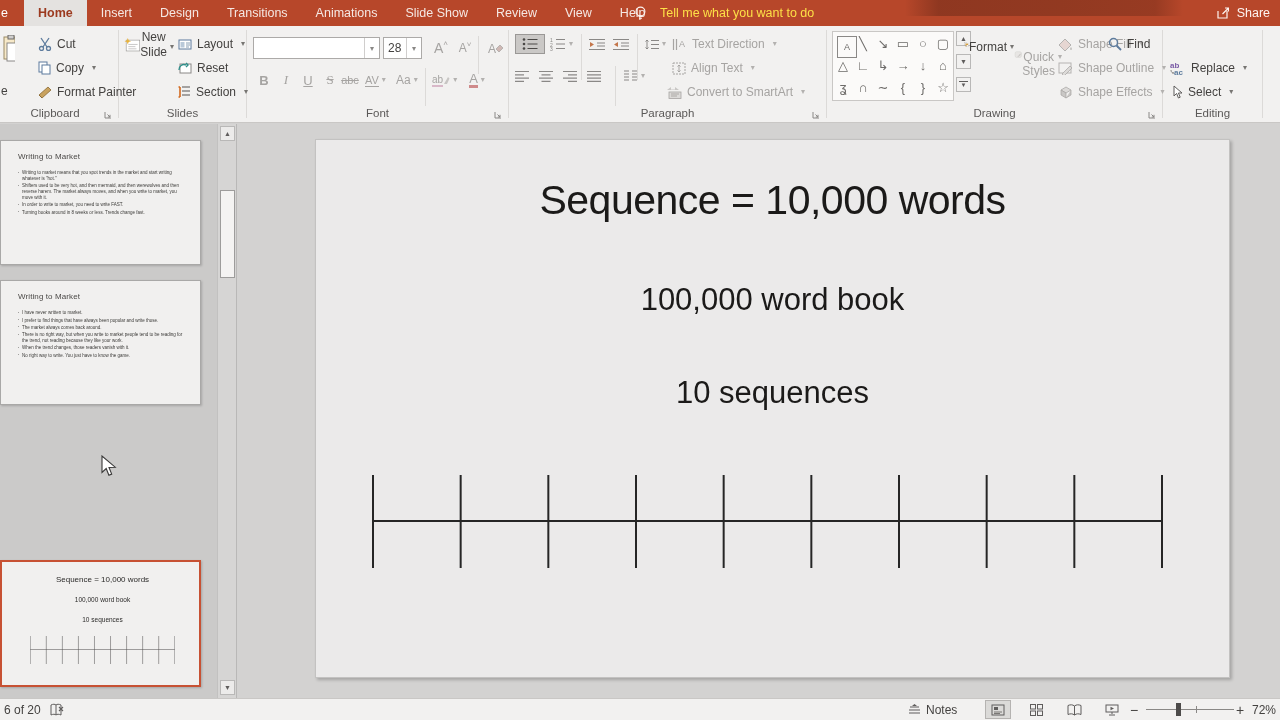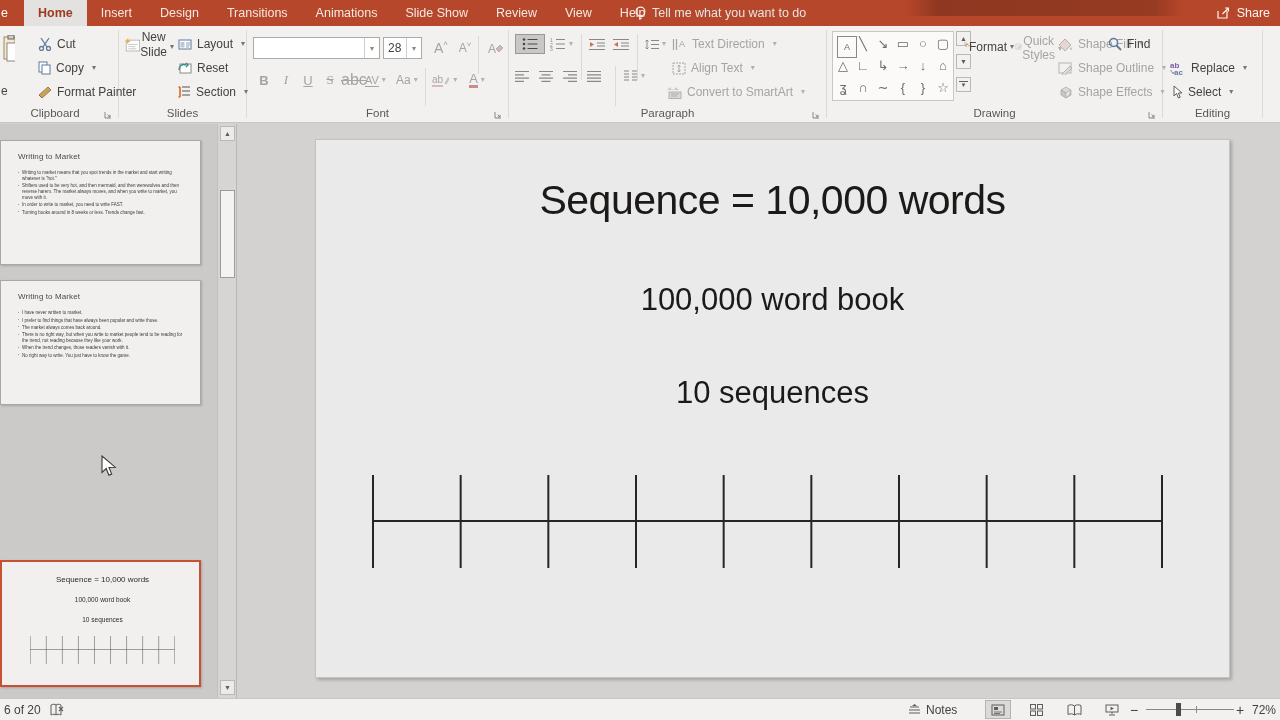--- a/index.html
+++ b/index.html
@@ -5,21 +5,21 @@
   * { margin:0; padding:0; box-sizing:border-box; }
   html,body { width:1280px; height:720px; overflow:hidden; }
   body { font-family:"Liberation Sans","DejaVu Sans",sans-serif; background:#d3d2d1; position:relative; }
 
   
   .titlebar { position:absolute; left:0; top:0; width:1280px; height:26px; background:#b7472a; color:#fff; }
   .tb-frag { position:absolute; left:1px; top:6px; font-size:12.5px; color:#fff; }
   .tabs { position:absolute; left:24px; top:0; height:26px; display:flex;text-align:right; }
   .tab { height:26px; display:flex; align-items:center; padding:0 14px; font-size:12.5px; color:#f5e8e3; cursor:default; }
   .tab.active { background:#e4e2e0; color:#9c3a1f; font-weight:bold; }
-  .tellme { position:absolute; left:634px; top:0; height:26px; display:flex; align-items:center; gap:5px; font-size:12.5px; color:#e5e5e5; }
+  .tellme { position:absolute; left:634px; top:0; height:26px; display:flex; align-items:center; gap:13px; font-size:12.5px; color:#fde047; }
   .darkpatch { position:absolute; left:905px; top:0; width:278px; height:16px;
      background:linear-gradient(90deg, rgba(40,15,8,0) 0%, rgba(40,15,8,.28) 12%, rgba(60,25,12,.30) 55%, rgba(40,15,8,.22) 90%, rgba(40,15,8,0) 100%); }
   .share { position:absolute; right:10px; top:0; height:26px; display:flex; align-items:center; gap:6px; font-size:12.5px; color:#fdf4f0; }
 
   
   .ribbon { position:absolute; left:0; top:26px; width:1280px; height:97px; background:#f2f1f0; border-bottom:1px solid #c9c7c5; }
   .gdiv { position:absolute; top:4px; bottom:4px; width:1px; background:#dcdad8; }
   .glabel { position:absolute; bottom:3px; font-size:11.5px; color:#5b5958; text-align:center; }
   .launcher { position:absolute; bottom:3px; }
   .rtext { font-size:12px; color:#444240; white-space:nowrap; }
@@ -203,21 +203,21 @@
     <div class="glyphbtn" style="left:486px;top:12px">
       <svg width="15" height="13" viewBox="0 0 15 13">
           <text x="0" y="11" font-size="12" fill="#a6a4a2" font-family="Liberation Sans">A</text>
           <path d="M8 7l4-4 3 3-4 4z" fill="#cfb8b4" stroke="#a6a4a2" stroke-width=".7"></path>
         </svg>
     </div>
     <div class="glyphbtn" style="left:255px;top:44px;font-weight:bold">B</div>
     <div class="glyphbtn" style="left:277px;top:44px;font-style:italic;font-family:'Liberation Serif',serif">I</div>
     <div class="glyphbtn" style="left:299px;top:44px;text-decoration:underline">U</div>
     <div class="glyphbtn" style="left:321px;top:44px;text-decoration:line-through;font-family:'Liberation Serif',serif">S</div>
-    <div class="glyphbtn" style="left:341px;top:44px;font-size:16px;text-decoration:line-through">abc</div>
+    <div class="glyphbtn" style="left:341px;top:44px;font-size:11px;text-decoration:line-through">abc</div>
     <div class="glyphbtn dd disd" style="left:365px;top:44px;font-size:11px">
         <span style="border-bottom:1px solid #a6a4a2">AV</span>
       </div>
     <div class="glyphbtn dd disd" style="left:396px;top:44px;font-size:12px">
         <span>Aa</span>
       </div>
     <div class="gdiv" style="left:425px;top:42px;bottom:16px"></div>
     <div class="glyphbtn dd disd" style="left:432px;top:44px;font-size:10px">
         <span style="border-bottom:2px solid #d8b8c8">ab</span>
         <svg width="7" height="9" viewBox="0 0 7 9">
@@ -362,21 +362,21 @@
         </svg>
       <span class="rtext" style="margin-top:3px">Format</span>
       <span class="dd"></span>
     </div>
     <div class="bigbtn" style="left:1014px;top:6px;width:48px">
       <svg width="30" height="26" viewBox="0 0 30 26">
           <rect x="4" y="1" width="23" height="21" rx="6" fill="#e8e6e4" stroke="#c1bfbd"></rect>
           <path d="M16 16c3-5 7-8 9-8l-2 6c-2 3-4 4-6 4z" fill="#c9c7c5"></path>
           <circle cx="15" cy="18" r="2" fill="#c9c7c5"></circle>
         </svg>
-      <span class="rtext dis" style="white-space:normal;text-align:center;width:48px;line-height:1.2;margin-top:2px">Quick Styles</span>
+      <span class="rtext dis" style="white-space:normal;text-align:center;width:48px;line-height:1.2;margin-top:18px">Quick Styles</span>
       <span class="dd disd"></span>
     </div>
     <div class="rbtn dd disd" style="left:1058px;top:7px">
       <svg width="15" height="13" viewBox="0 0 15 13">
           <path d="M7 1 13 7 7 13 1 7z" fill="#e6d6d2" stroke="#b5b3b1"></path>
           <path d="M13 9c1 1.4 1 3-0 3s-1-1.6 0-3z" fill="#b5b3b1"></path>
         </svg>
       <span class="rtext dis">Shape Fill</span>
     </div>
     <div class="rbtn dd disd" style="left:1058px;top:31px">

